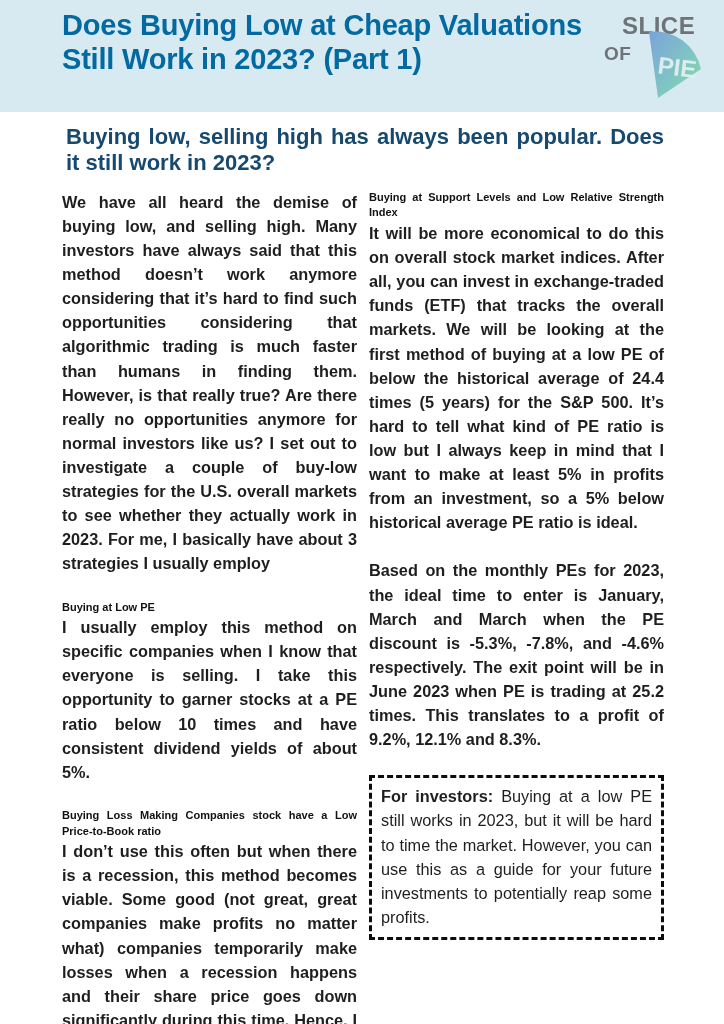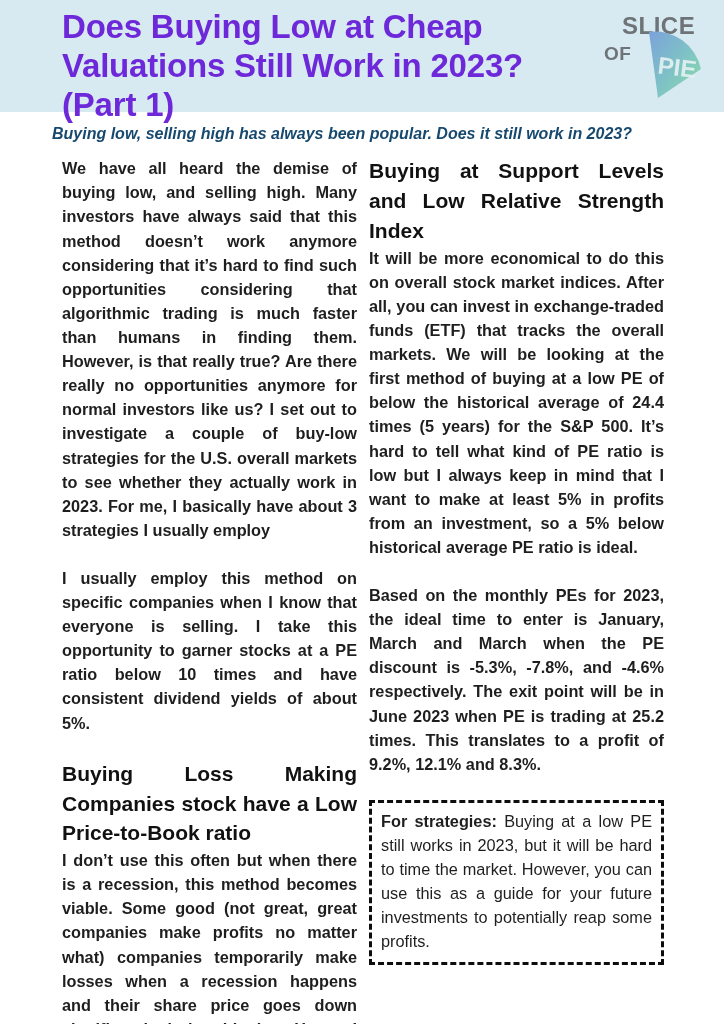--- a/index.html
+++ b/index.html
@@ -9,41 +9,41 @@
     font-family:"Liberation Sans","DejaVu Sans",sans-serif;
   }
   .header {
     background:#d8eaf1;
     height:112px; box-sizing:border-box;
     display:flex; justify-content:space-between; align-items:flex-start;
     padding:6px 10px 0 62px;
   }
   .header h1 {
     margin:2px 0 0 0;
-    font-size:33px; line-height:1.18; font-weight:bold;
-    color:#6d28d9; letter-spacing:-0.2px;
+    font-size:29px; line-height:1.18; font-weight:bold;
+    color:#0369a1; letter-spacing:-0.2px;
     max-width:545px;
   }
   .logo { width:122px; height:104px; flex:0 0 auto; }
   .subtitle {
-    padding:12px 60px 0 52px;
-    font-size:16px; font-weight:bold; line-height:1.2;
-    color:#17496f; text-align:justify;font-style:italic;
+    padding:12px 60px 0 66px;
+    font-size:22px; font-weight:bold; line-height:1.2;
+    color:#17496f; text-align:justify;
   }
   .columns {
     display:flex; gap:12px;
     padding:13px 60px 0 62px;
   }
   .col {
     flex:1; min-width:0;
     font-size:16.3px; line-height:1.48; color:#1e1e1e;
     text-align:justify;
   }
   .col p { margin:0 0 24px 0;font-weight:bold; }
-  .col h3 { margin:0; font-size:21px; line-height:1.42; color:#111; text-align:justify; }
+  .col h3 { margin:0; font-size:11px; line-height:1.42; color:#111; text-align:justify; }
   .callout {
     border:3px dashed #0d0d0d;
     padding:6px 9px 8px 9px;
     margin-top:2px;
     text-align:justify;
   }
   .callout .lead { font-weight:bold; }
 </style>
 </head>
 <body>
@@ -68,29 +68,30 @@
       </svg>
     </div>
   </header>
 
   <div class="subtitle">Buying low, selling high has always been popular. Does it still work in 2023?</div>
 
   <main class="columns">
 
     <div class="col">
       <p>We have all heard the demise of buying low, and selling high. Many investors have always said that this method doesn’t work anymore considering that it’s hard to find such opportunities considering that algorithmic trading is much faster than humans in finding them. However, is that really true? Are there really no opportunities anymore for normal investors like us? I set out to investigate a couple of buy-low strategies for the U.S. overall markets to see whether they actually work in 2023. For me, I basically have about 3 strategies I usually employ</p>
+      <h3>Buying at Low PE</h3>
       <p>I usually employ this method on specific companies when I know that everyone is selling. I take this opportunity to garner stocks at a PE ratio below 10 times and have consistent dividend yields of about 5%.</p>
       <h3>Buying Loss Making Companies stock have a Low Price-to-Book ratio</h3>
       <p>I don’t use this often but when there is a recession, this method becomes viable. Some good (not great, great companies make profits no matter what) companies temporarily make losses when a recession happens and their share price goes down significantly during this time. Hence, I look for low price-to-book ratios that are below 0.5 times.</p>
     </div>
 
     <div class="col">
       <h3>Buying at Support Levels and Low Relative Strength Index</h3>
       <p>It will be more economical to do this on overall stock market indices. After all, you can invest in exchange-traded funds (ETF) that tracks the overall markets. We will be looking at the first method of buying at a low PE of below the historical average of 24.4 times (5 years) for the S&amp;P 500. It’s hard to tell what kind of PE ratio is low but I always keep in mind that I want to make at least 5% in profits from an investment, so a 5% below historical average PE ratio is ideal.</p>
       <p>Based on the monthly PEs for 2023, the ideal time to enter is January, March and March when the PE discount is -5.3%, -7.8%, and -4.6% respectively. The exit point will be in June 2023 when PE is trading at 25.2 times. This translates to a profit of 9.2%, 12.1% and 8.3%.</p>
       <div class="callout">
-        <span class="lead">For strategies:</span><span> Buying at a low PE still works in 2023, but it will be hard to time the market. However, you can use this as a guide for your future investments to potentially reap some profits.</span>
+        <span class="lead">For investors:</span><span> Buying at a low PE still works in 2023, but it will be hard to time the market. However, you can use this as a guide for your future investments to potentially reap some profits.</span>
       </div>
     </div>
 
   </main>
 
 </div>
 
 </body></html>

